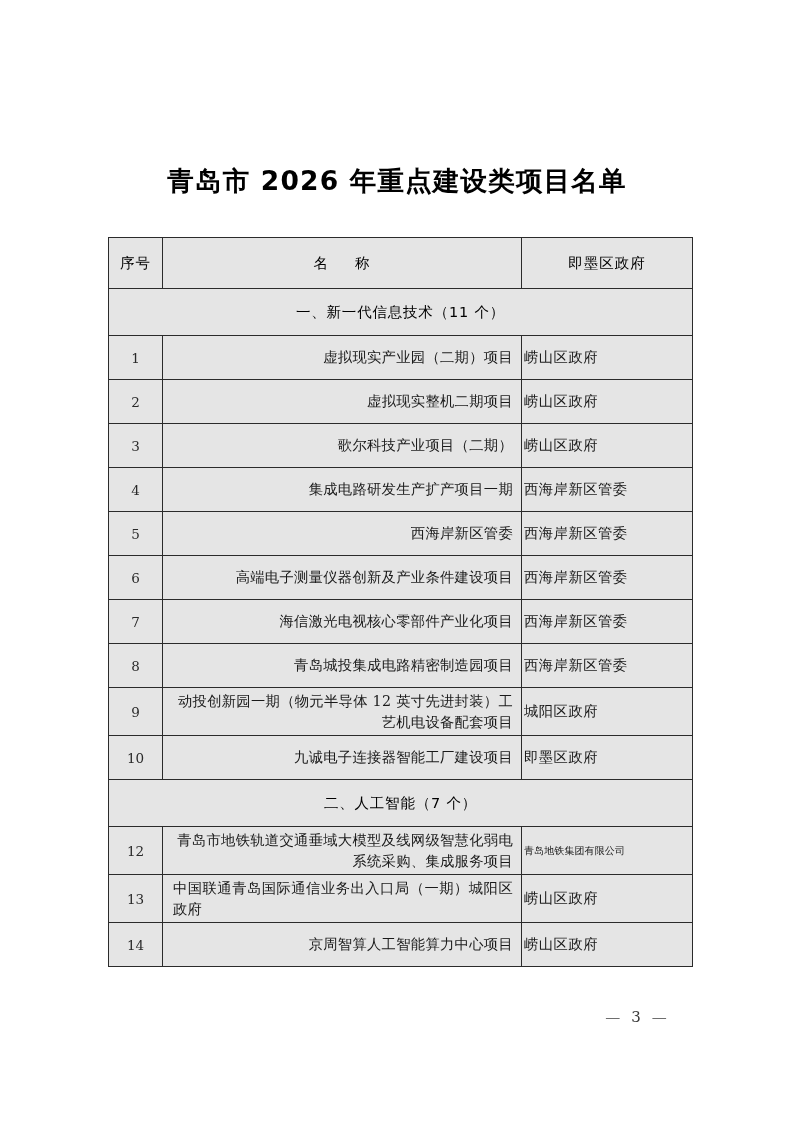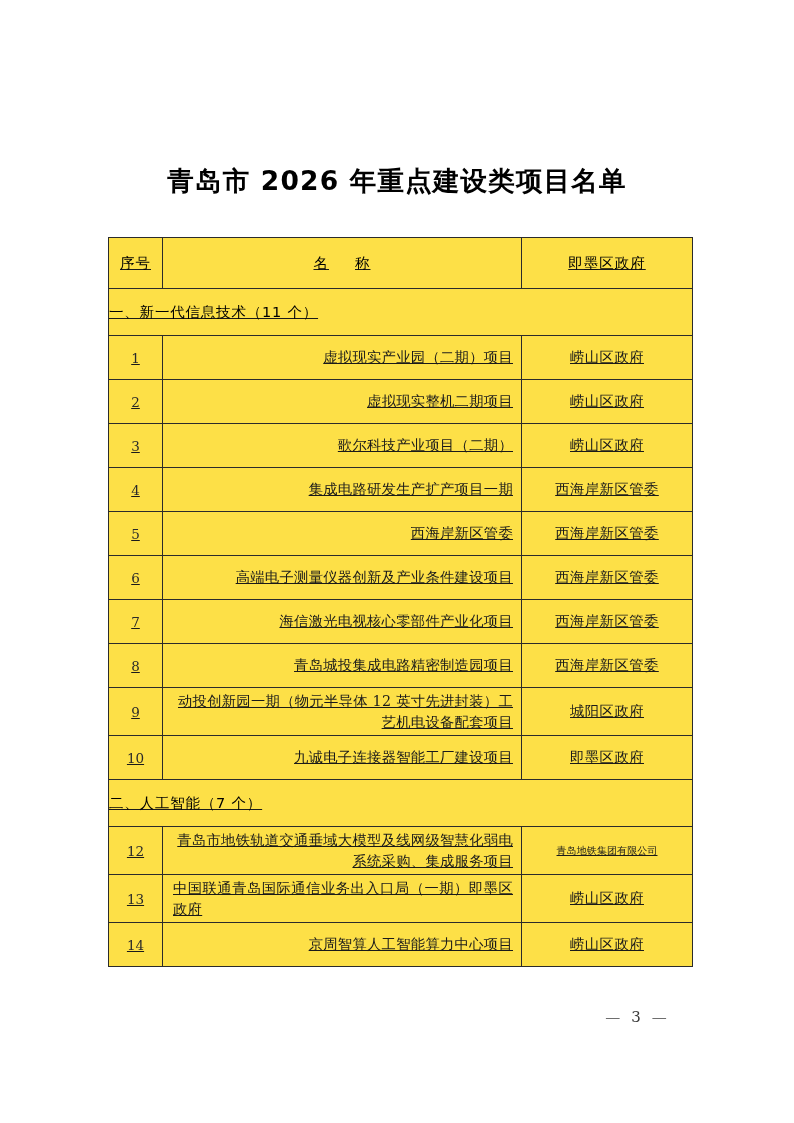--- a/index.html
+++ b/index.html
@@ -42,22 +42,21 @@
   .tbl-wrap {
     position: absolute;
     left: 108px;
     top: 237px;
     width: 584px;
   }
   table.listing {
     border-collapse: collapse;
     width: 584px;
     table-layout: fixed;
-    background: #fde047;
-    text-decoration: underline;
+    background: #e5e5e5;
   }
   table.listing td,
   table.listing th {
     border: 1px solid #2b2b2b;
     padding: 0;
     vertical-align: middle;
     font-weight: normal;
   }
 
   col.c-idx  { width: 54px; }
@@ -79,21 +78,21 @@
 
   
   .section-row td {
     height: 46px;
     padding-left: 9px;
     font-family: "DejaVu Sans", "Liberation Sans", sans-serif;
     font-weight: bold;
     font-size: 14.5px;
     letter-spacing: 0.8px;
     color: #000;
-    text-align: left;
+    text-align: center;
   }
 
   
   .data-row td { height: 43px; }
 
   .cell-idx {
     text-align: center;
     font-size: 13.5px;
     font-family: "DejaVu Serif", "Liberation Serif", serif;
     color: #2a2a2a;
@@ -105,21 +104,21 @@
     line-height: 21px;
     letter-spacing: 0.3px;
     color: #1a1a1a;
   }
   .cell-name.two-line { line-height: 21px; margin-top: 43px; }
   .cell-name.justify {
     text-align: justify;
     text-align-last: left;
   }
   .cell-unit {
-    text-align: center;
+    text-align: left;
     font-size: 14.3px;
     letter-spacing: 0.5px;
     color: #1a1a1a;
     padding: 0 2px !important;
   }
   .cell-unit.tight { letter-spacing: 0.1px; font-size: 10px; }
 
   .two-row td { height: 47px; }
 
   
@@ -213,21 +212,21 @@
           <tr class="section-row">
             <td colspan="3">二、人工智能（7 个）</td>
           </tr>
           <tr class="data-row two-row">
             <td class="cell-idx">12</td>
             <td class="cell-name two-line">青岛市地铁轨道交通垂域大模型及线网级智慧化弱电系统采购、集成服务项目</td>
             <td class="cell-unit tight">青岛地铁集团有限公司</td>
           </tr>
           <tr class="data-row two-row">
             <td class="cell-idx">13</td>
-            <td class="cell-name two-line justify">中国联通青岛国际通信业务出入口局（一期）即墨区政府</td>
+            <td class="cell-name two-line justify">中国联通青岛国际通信业务出入口局（一期）城阳区政府</td>
             <td class="cell-unit">崂山区政府</td>
           </tr>
           <tr class="data-row">
             <td class="cell-idx">14</td>
             <td class="cell-name">京周智算人工智能算力中心项目</td>
             <td class="cell-unit">崂山区政府</td>
           </tr>
         </tbody>
     </table>
   </div>

